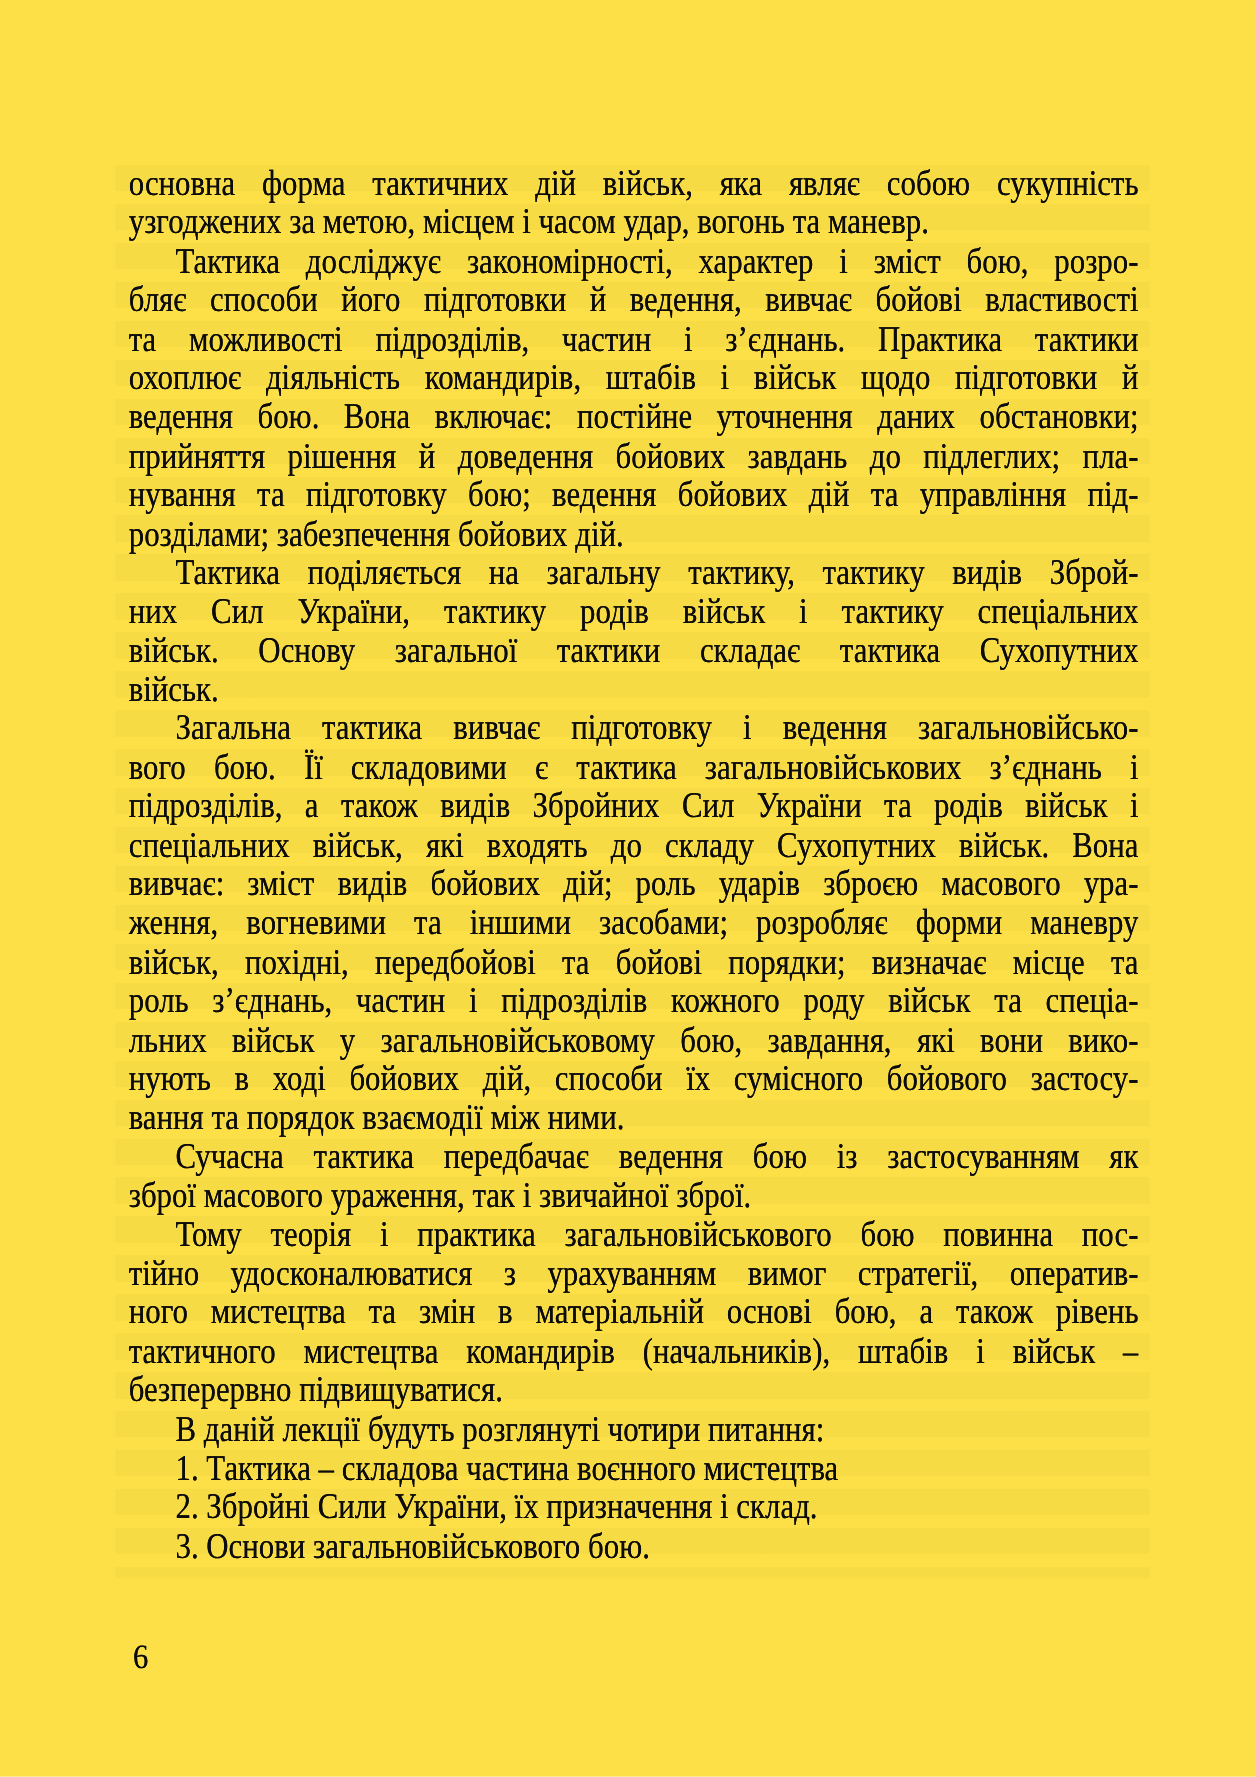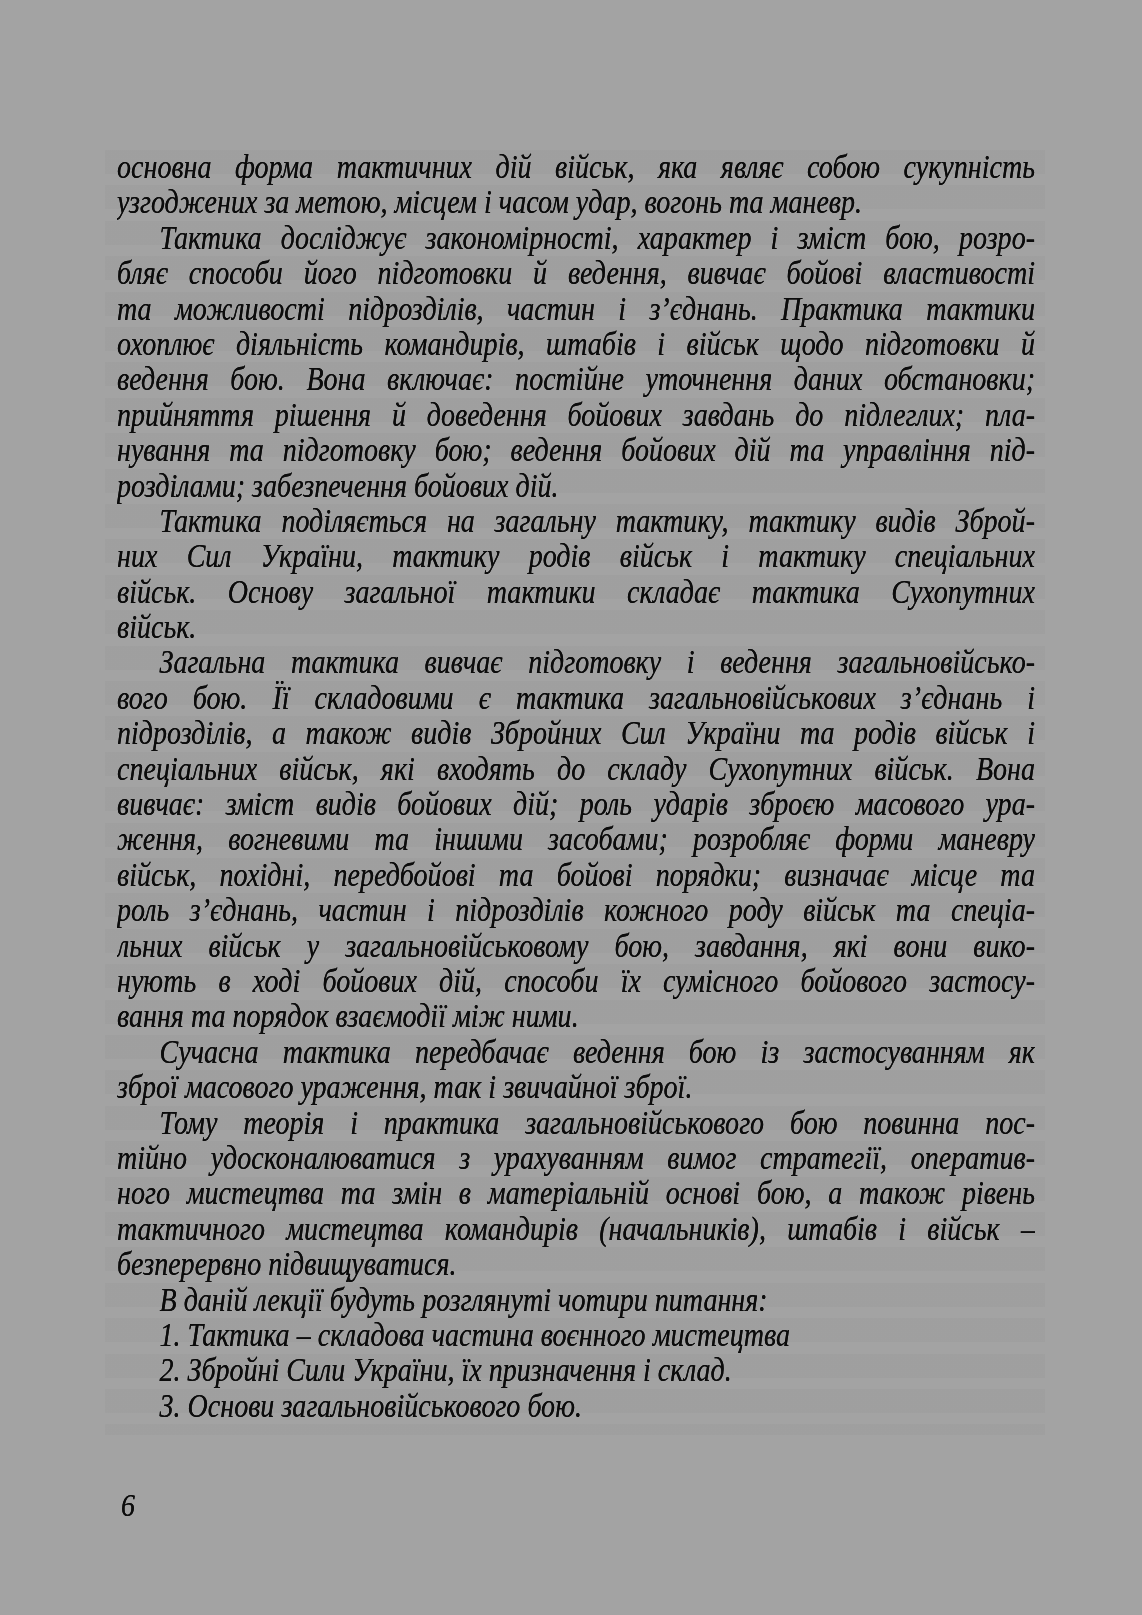--- a/index.html
+++ b/index.html
@@ -67,21 +67,21 @@
     line-height: 31px;
     color: #0c0c0c;
     transform: scaleX(0.9);
     transform-origin: left top;
     text-shadow: 0 0 0.5px currentColor;
   }
 </style>
 </head>
 <body style="background: rgb(254, 254, 254);">
 
-<div class="page" style="background: #a3a3a3; font-style: italic;">
+<div class="page" style="background: #fde047;">
   <div class="scan-bg"></div>
   <div class="text-block" style="color: rgb(12, 12, 12);">
       <div class="line j">основна форма тактичних дій військ, яка являє собою сукупність</div>
       <div class="line">узгоджених за метою, місцем і часом удар, вогонь та маневр.</div>
       <div class="line j indent">Тактика досліджує закономірності, характер і зміст бою, розро-</div>
       <div class="line j">бляє способи його підготовки й ведення, вивчає бойові властивості</div>
       <div class="line j">та можливості підрозділів, частин і з’єднань. Практика тактики</div>
       <div class="line j">охоплює діяльність командирів, штабів і військ щодо підготовки й</div>
       <div class="line j">ведення бою. Вона включає: постійне уточнення даних обстановки;</div>
       <div class="line j">прийняття рішення й доведення бойових завдань до підлеглих; пла-</div>

